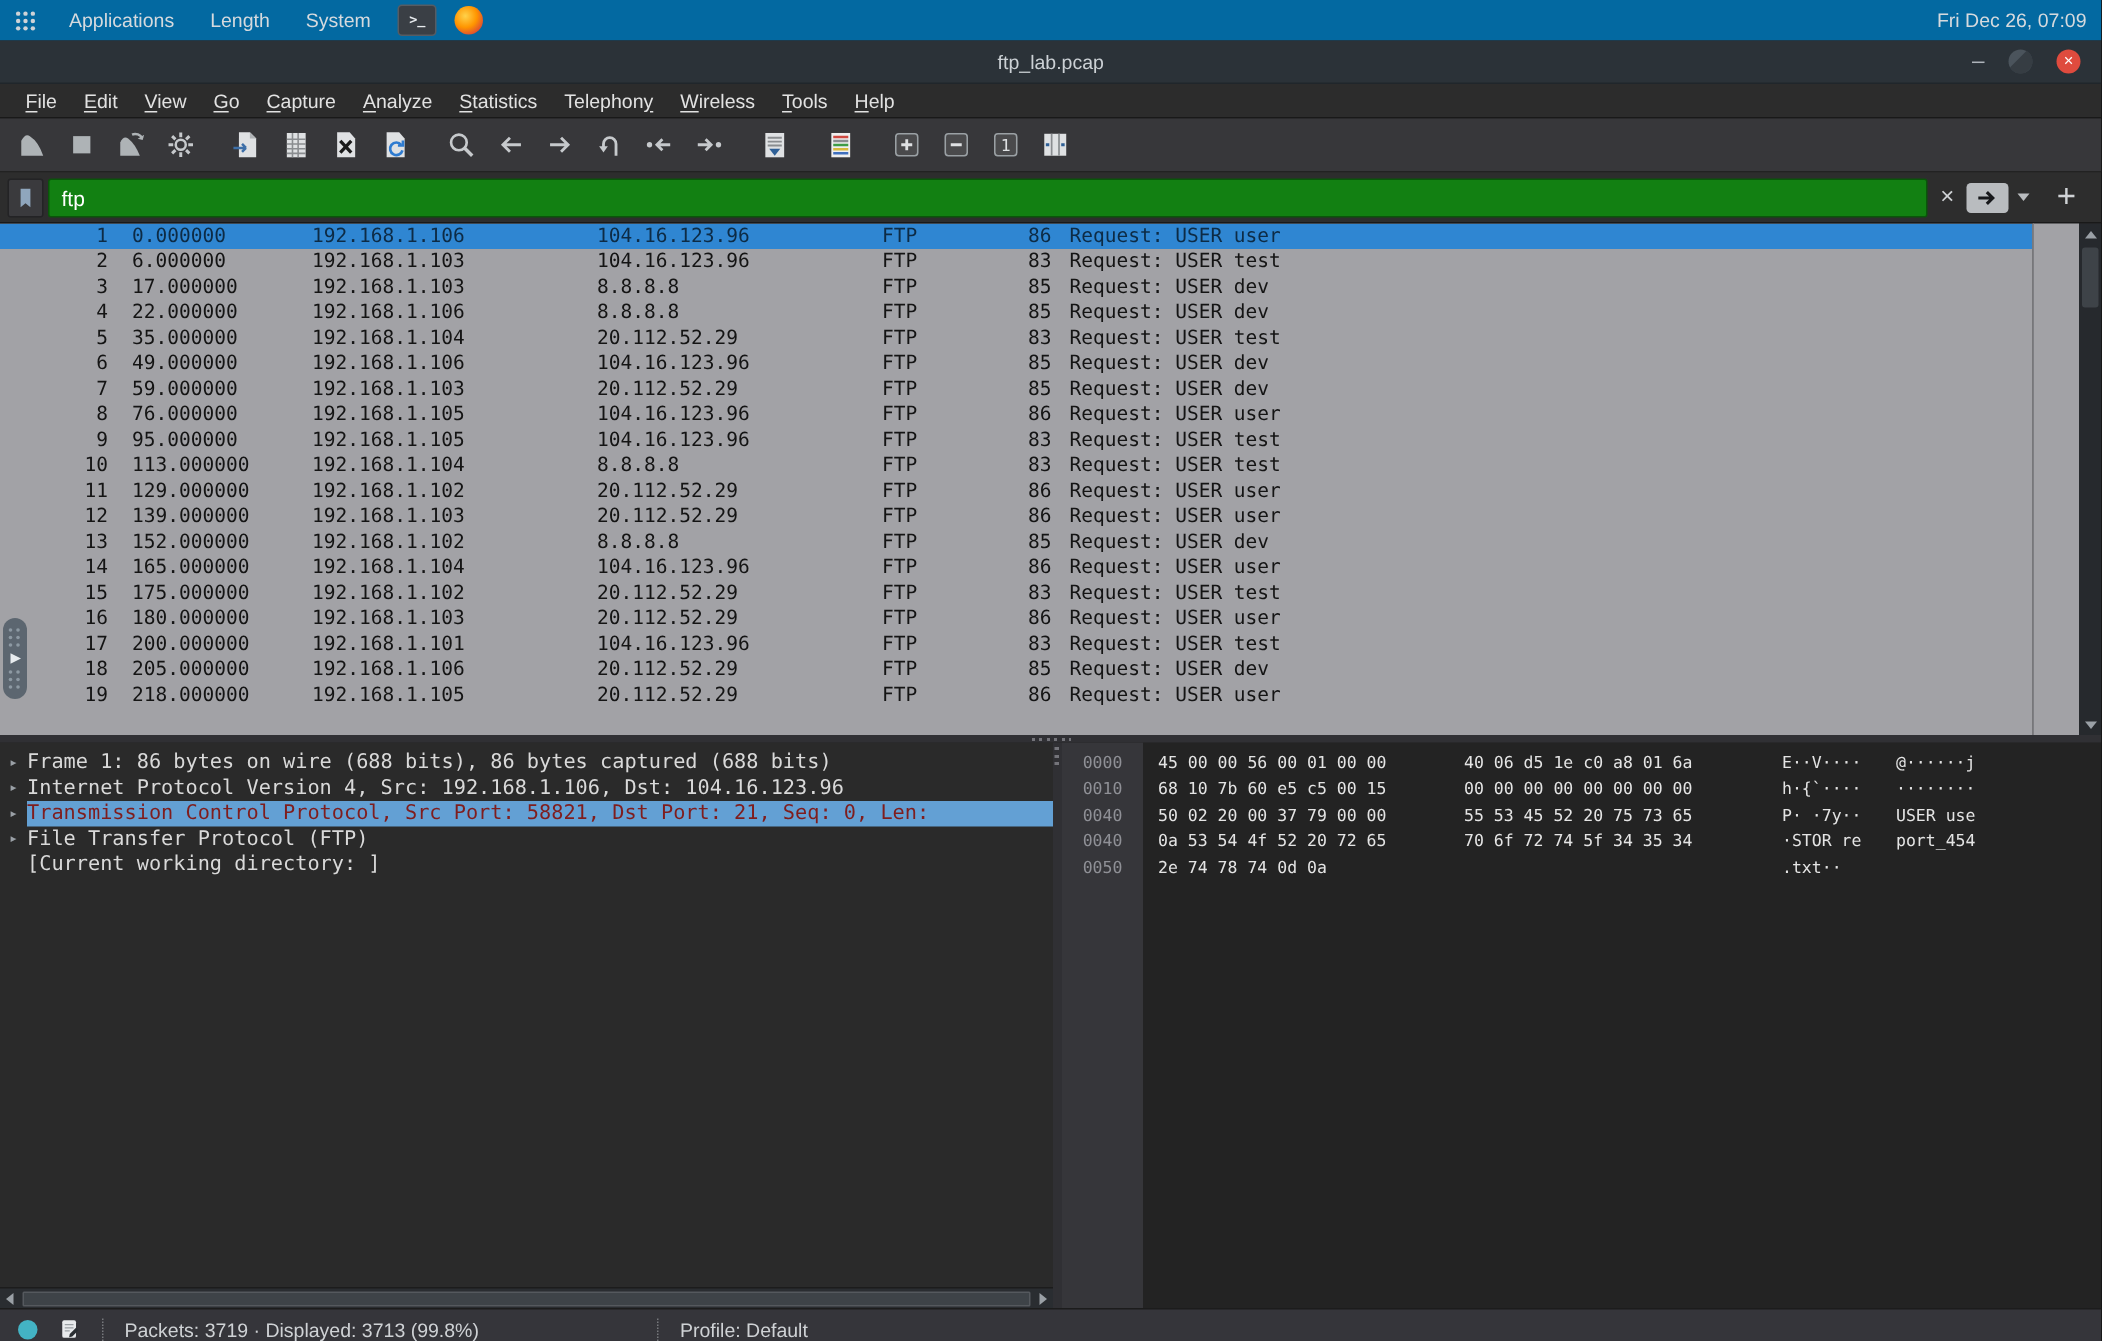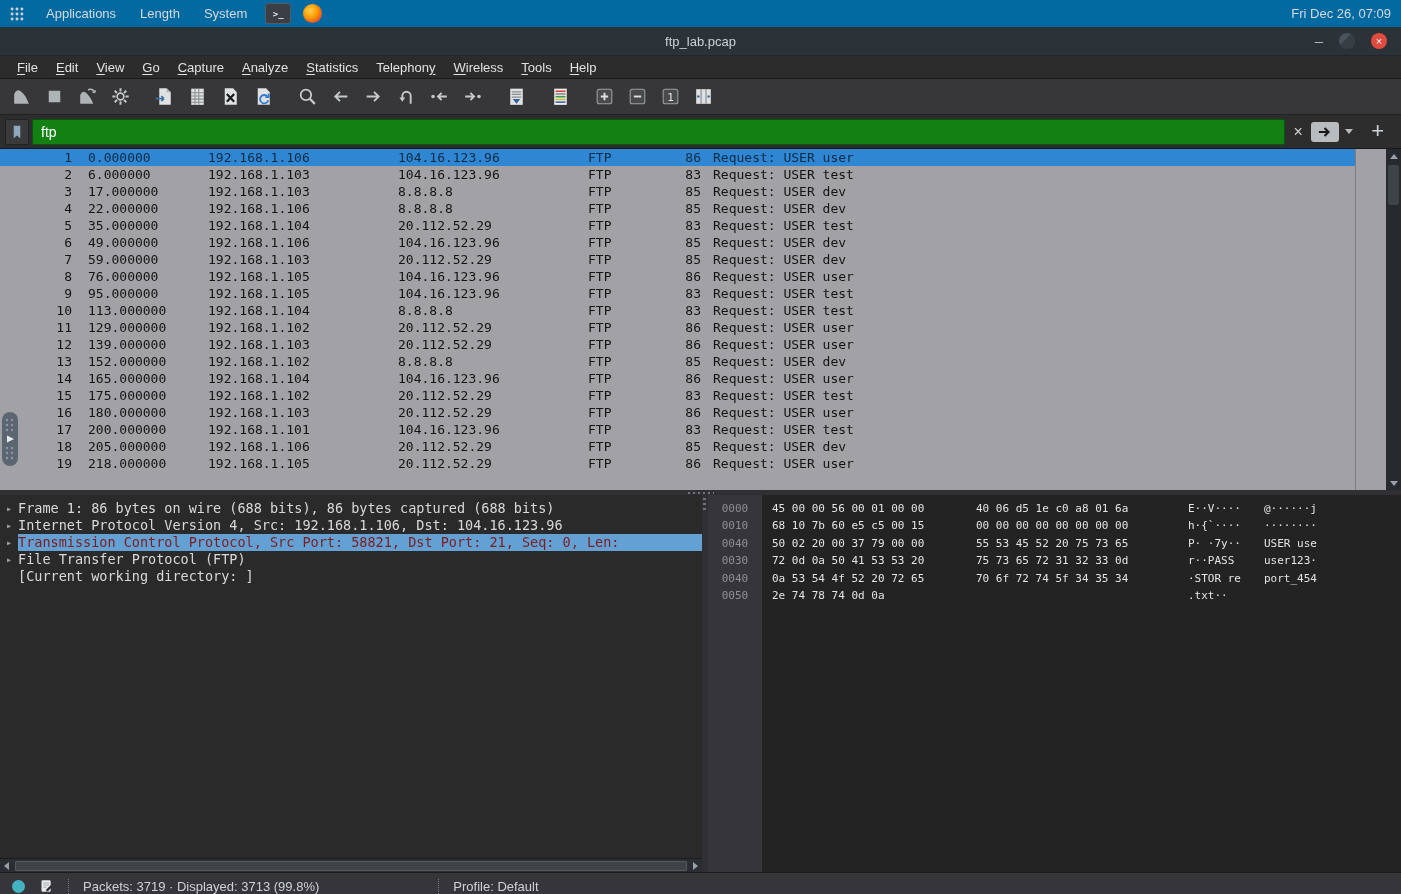--- a/index.html
+++ b/index.html
@@ -402,21 +402,20 @@
         <span class="hs-btn">
             <span class="arr-right"></span>
           </span>
       </div>
     </div>
     <div class="vsplit"></div>
     <div class="hexpane" id="hex-rows">
         <div class="hrow"><span class="h-off">0000</span><span class="h-hl">45 00 00 56 00 01 00 00</span><span class="h-hr">40 06 d5 1e c0 a8 01 6a</span><span class="h-al">E··V····</span><span class="h-ar">@······j</span></div>
         <div class="hrow"><span class="h-off">0010</span><span class="h-hl">68 10 7b 60 e5 c5 00 15</span><span class="h-hr">00 00 00 00 00 00 00 00</span><span class="h-al">h·{`····</span><span class="h-ar">········</span></div>
         <div class="hrow"><span class="h-off">0040</span><span class="h-hl">50 02 20 00 37 79 00 00</span><span class="h-hr">55 53 45 52 20 75 73 65</span><span class="h-al">P· ·7y··</span><span class="h-ar">USER use</span></div>
-        <div class="hrow"><span class="h-off">0030</span><span class="h-hl">72 0d 0a 50 41 53 53 20</span><span class="h-hr">75 73 65 72 31 32 33 0d</span><span class="h-al">r··PASS </span><span class="h-ar">user123·</span></div>
         <div class="hrow"><span class="h-off">0040</span><span class="h-hl">0a 53 54 4f 52 20 72 65</span><span class="h-hr">70 6f 72 74 5f 34 35 34</span><span class="h-al">·STOR re</span><span class="h-ar">port_454</span></div>
         <div class="hrow"><span class="h-off">0050</span><span class="h-hl">2e 74 78 74 0d 0a</span><span class="h-hr"></span><span class="h-al">.txt··</span><span class="h-ar"></span></div>
       </div>
   </div>
 
   <div class="statusbar">
     <span class="sb-expert"></span>
     <span class="sb-note">
       <svg width="15" height="16" viewBox="0 0 18 18">
         <rect x="3" y="2" width="11" height="14" rx="1.5" fill="#e8eaec"></rect>

